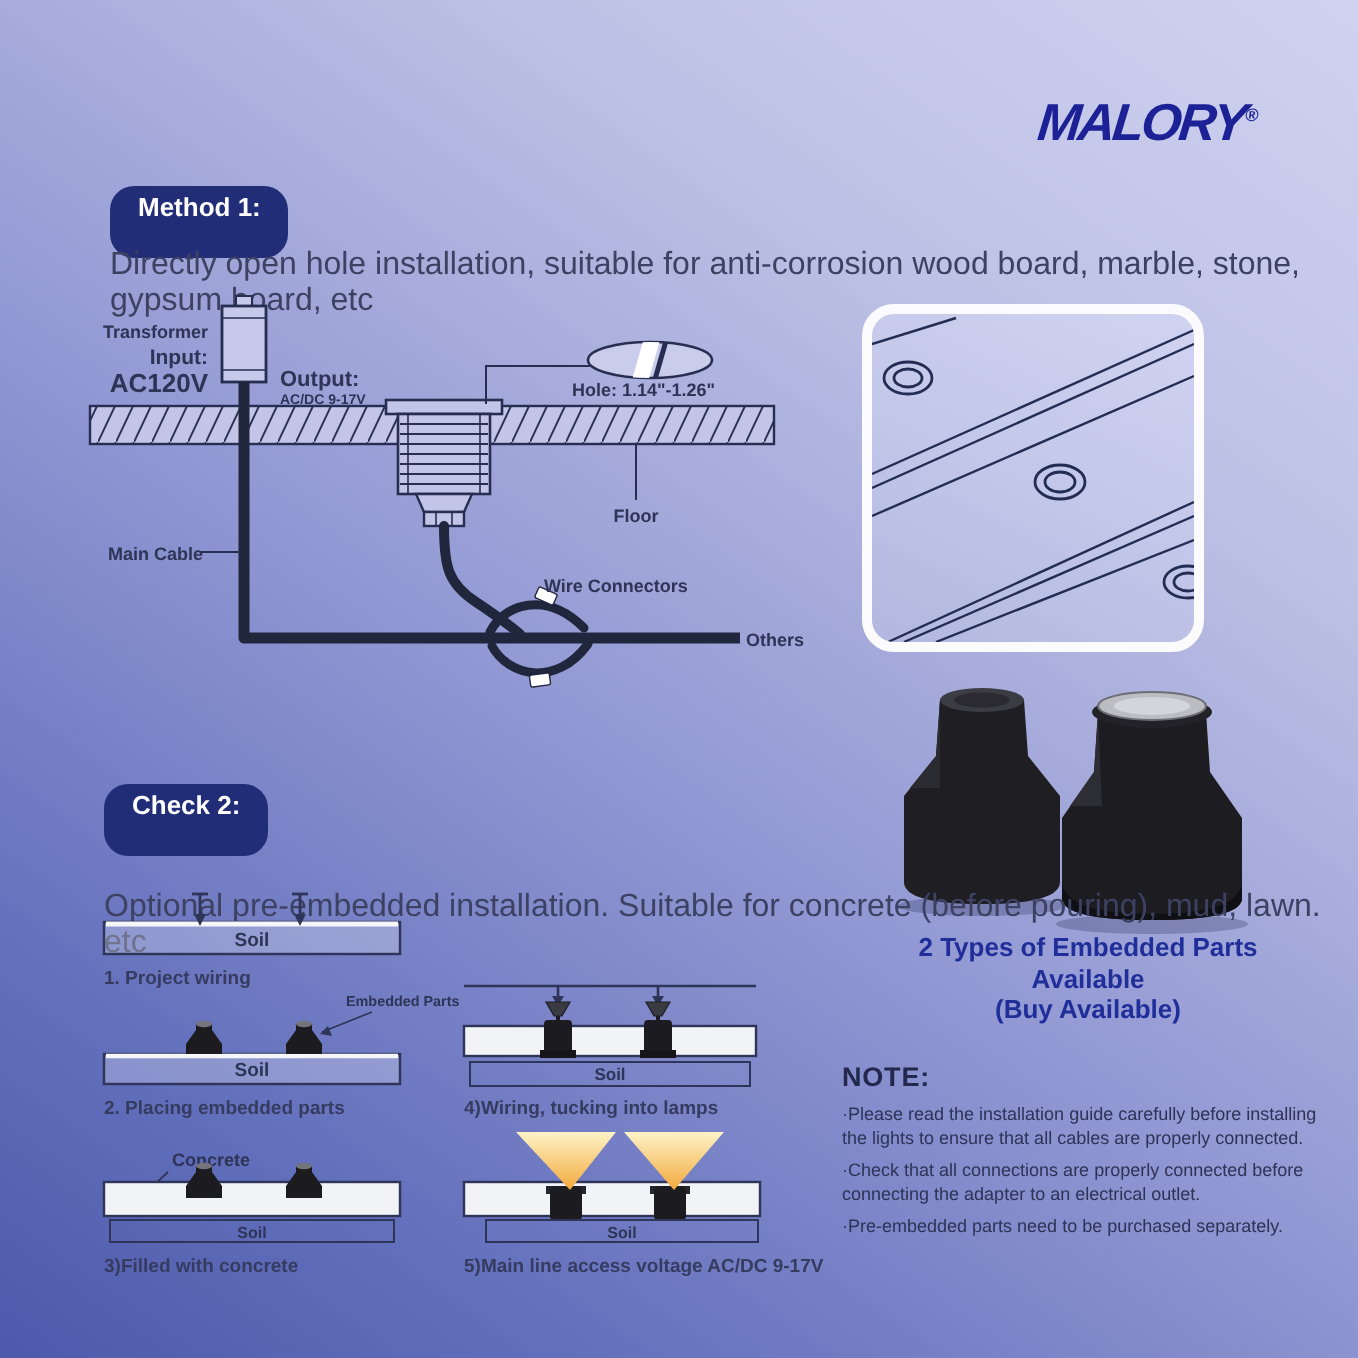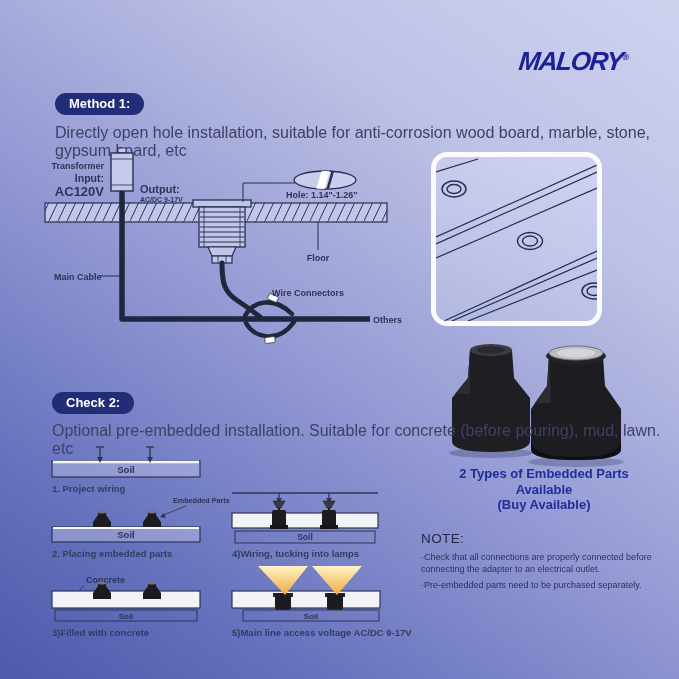--- a/index.html
+++ b/index.html
@@ -6,29 +6,29 @@
   .stage{
     position:relative;width:679px;height:679px;overflow:hidden;
     font-family:"Liberation Sans",sans-serif;
     background:linear-gradient(215deg,#cfd2ef 0%,#bdc1e5 26%,#9298d3 55%,#6370bc 82%,#4d5aab 100%);
   }
   .title{position:absolute;left:55px;top:40px;font-size:30px;font-weight:800;color:#1c2196;letter-spacing:.3px;}
   .logo{position:absolute;right:50px;top:46px;font-size:26px;font-weight:800;font-style:italic;
         color:#1c2196;letter-spacing:-1.5px;transform:skewX(-6deg);}
   .logo sup{font-size:9px;font-style:normal;letter-spacing:0;vertical-align:super;}
   .badge{position:absolute;background:#222d78;color:#ffffff;font-size:13px;font-weight:700;
-         padding:3px 14px 4px;border-radius:12px;}
+         padding:3px 14px 18px;border-radius:12px;}
   .desc{position:absolute;font-size:16px;color:#3d4263;}
   .photo{position:absolute;left:431px;top:152px;width:161px;height:164px;
          border:5px solid #fbfbfd;border-radius:16px;overflow:hidden;
          background:linear-gradient(205deg,#d0d3f0 0%,#c3c7e9 50%,#b2b7e0 100%);}
   .types{position:absolute;left:428px;top:466px;width:232px;text-align:center;
          font-size:13px;font-weight:800;color:#1f2e99;line-height:1.2;}
   .note{position:absolute;left:421px;top:531px;width:248px;}
-  .note h3{margin:0 0 6px 0;font-size:13.5px;font-weight:400;color:#23284c;letter-spacing:.4px;}
+  .note h3{margin:0 0 6px 0;font-size:13.5px;font-weight:700;color:#23284c;letter-spacing:.4px;}
   .note p{margin:0 0 4px 0;font-size:9px;line-height:1.32;color:#2e3356;}
   svg text{font-family:"Liberation Sans",sans-serif;fill:#2e3456;}
   .lab{font-weight:600;}
   .labb{font-weight:700;}
   .cap{font-weight:700;fill:#363b60;font-size:9.5px;}
   .soilt{font-weight:700;fill:#2e3456;}
   .outline{fill:none;stroke:#272e52;}
 </style>
 </head>
 <body>
@@ -160,21 +160,21 @@
     </g>
   </svg>
 
   <div class="types">
     <div>2 Types of Embedded Parts</div>
     <div>Available</div>
     <div>(Buy Available)</div>
   </div>
 
   <div class="badge" style="left:52px;top:392px;">Check 2:</div>
-  <div class="desc" style="left:52px;top:422px;">Optional pre-embedded installation. Suitable for concrete (before pouring), mud, lawn. etc</div>
+  <div class="desc" style="left:52px;top:445px;">Optional pre-embedded installation. Suitable for concrete (before pouring), mud, lawn. etc</div>
 
   <svg style="position:absolute;left:40px;top:443px;" width="395" height="212" viewBox="0 0 395 212">
     <defs>
       <linearGradient id="cone" x1="0" y1="0" x2="0" y2="1">
         <stop offset="0" stop-color="#fdf3c8"></stop>
           <stop offset="1" stop-color="#f2a93b"></stop>
       </linearGradient>
     </defs>
 
     <g>
@@ -266,17 +266,18 @@
         <polygon points="272,123 322,123 297,152" fill="url(#cone)"></polygon>
       </g>
       <rect x="203" y="167" width="136" height="11" fill="none" stroke="#2e3558" stroke-width="1"></rect>
       <text class="soilt" font-size="8" text-anchor="middle" x="271" y="176">Soil</text>
     </g>
     <text class="cap" x="192" y="193">5)Main line access voltage AC/DC 9-17V</text>
   </svg>
 
   <div class="note">
     <h3>NOTE:</h3>
+    <p>·Please read the installation guide carefully before installing the lights to ensure that all cables are properly connected.</p>
     <p>·Check that all connections are properly connected before connecting the adapter to an electrical outlet.</p>
     <p>·Pre-embedded parts need to be purchased separately.</p>
   </div>
 
 </div>
 
 </body></html>

